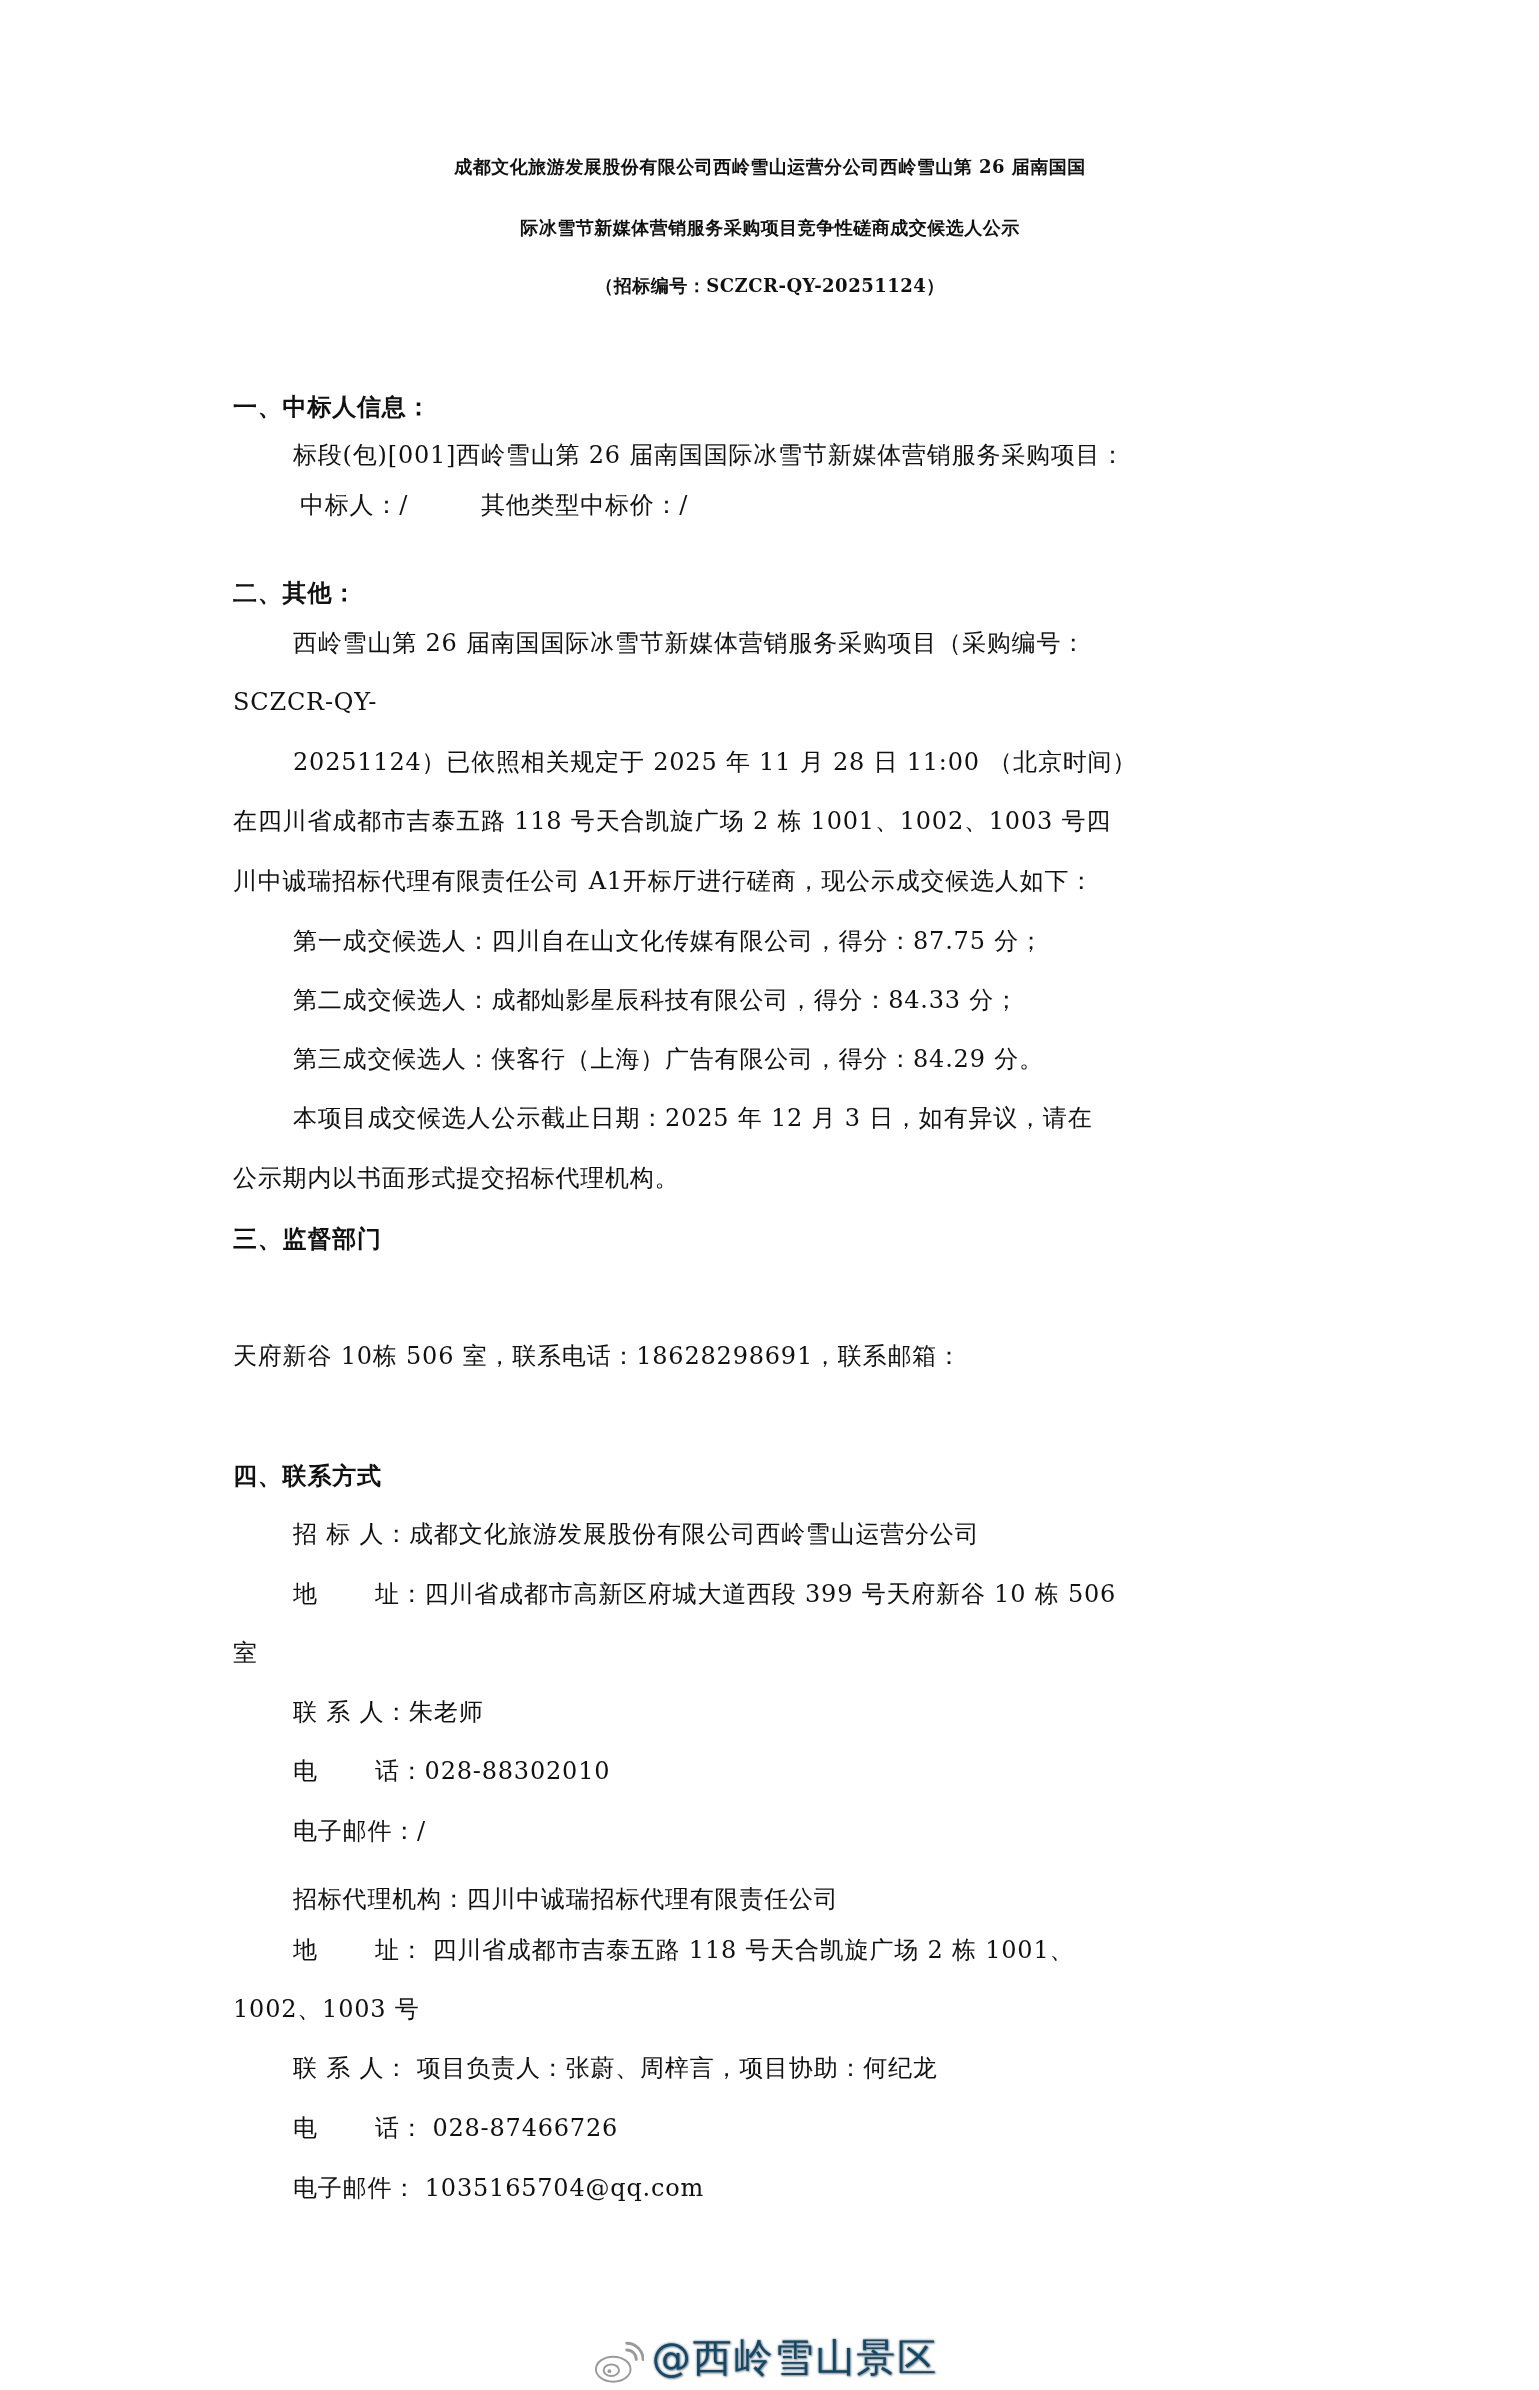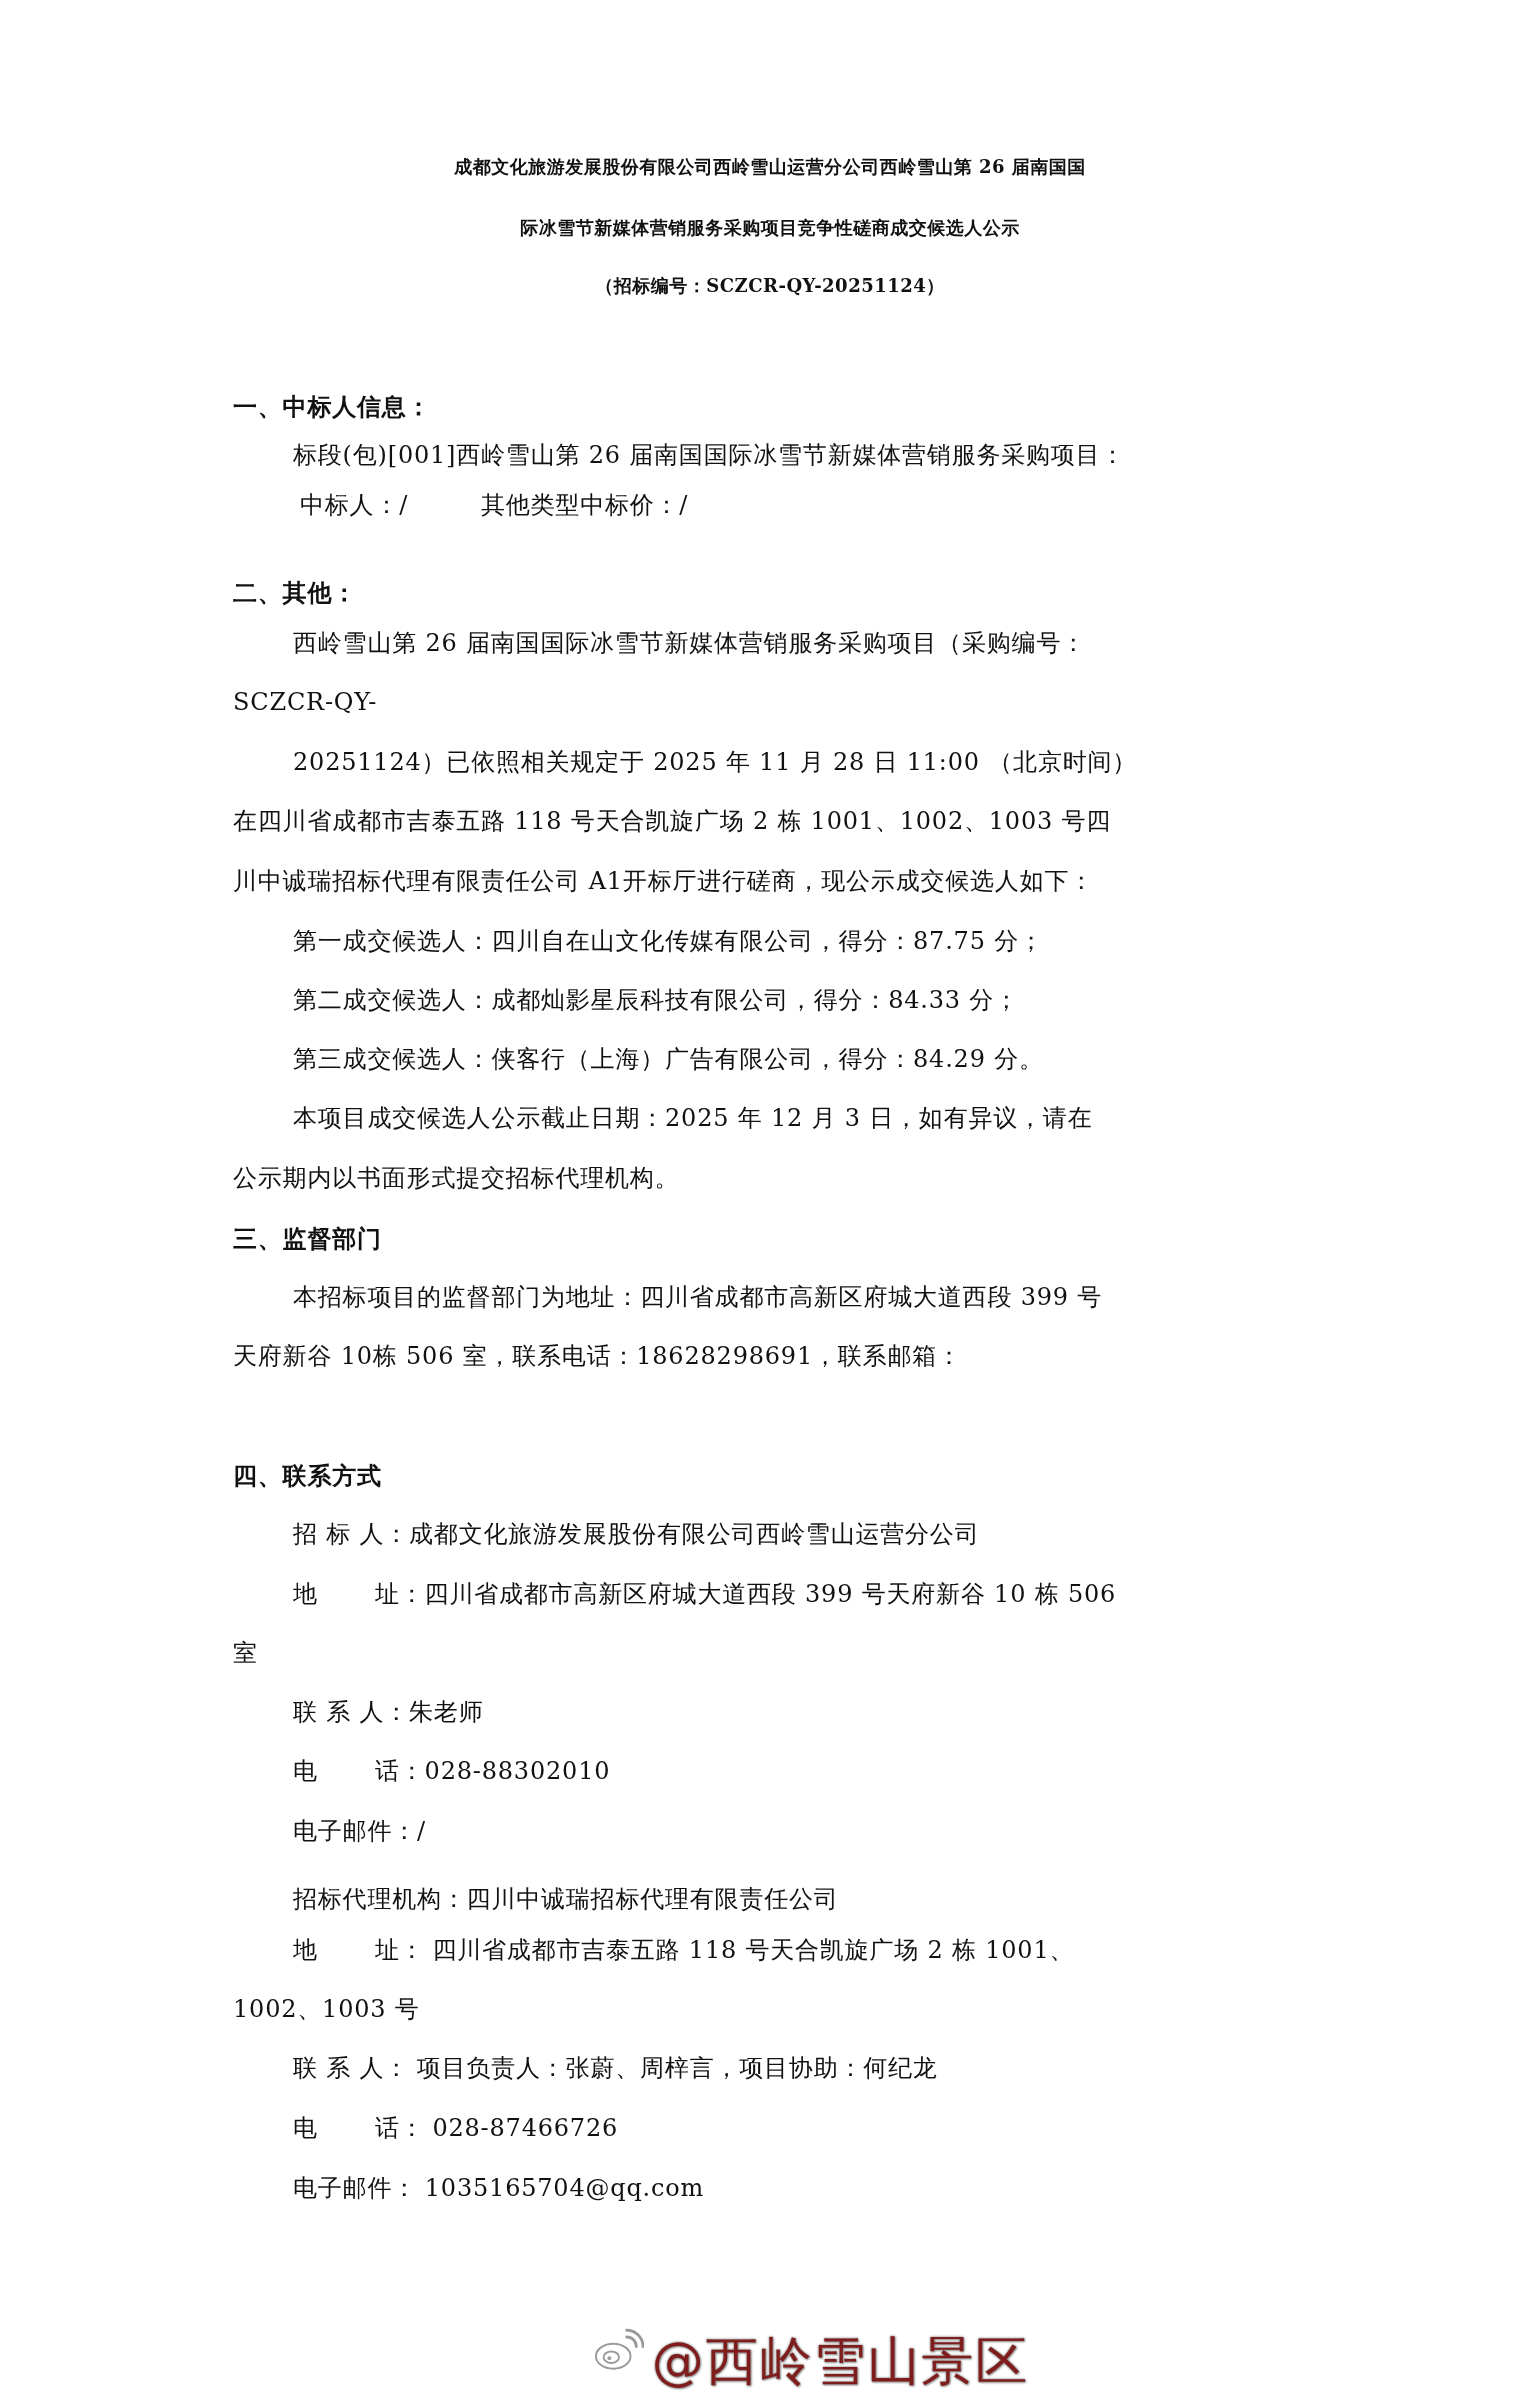--- a/index.html
+++ b/index.html
@@ -6,22 +6,22 @@
   body { width: 1540px; height: 2391px; position: relative; overflow: hidden;
          font-family: "DejaVu Serif", "Liberation Serif", serif; color: #111111; }
   .page { position: absolute; left: 0; top: 0; width: 1540px; height: 2391px; background: #fff; }
   .title { position: absolute; left: 0; width: 1540px; text-align: center;
            font-size: 18px; font-weight: bold; line-height: 39px; letter-spacing: 0.5px; white-space: nowrap; }
   .line { position: absolute; font-size: 24px; line-height: 39px; white-space: nowrap; letter-spacing: 0.8px; }
   .heading { font-weight: bold; left: 233px; }
   .indent { left: 293px; }
   .flush { left: 233px; }
   .lbl { display: inline-block; }
-  .watermark { position: absolute; left: 594px; top: 2327px; height: 58px; display: flex; align-items: flex-start;
-               font-family: "DejaVu Sans", "Liberation Sans", sans-serif; font-size: 52px; color: #7f1d1d;
+  .watermark { position: absolute; left: 594px; top: 2327px; height: 58px; display: flex; align-items: flex-end;
+               font-family: "DejaVu Sans", "Liberation Sans", sans-serif; font-size: 39px; color: #0c4a6e;
                text-shadow: 0 0 1.9px #8a8a8a, 0 0 2.9px #aaaaaa, 1px 1px 1.9px #999; letter-spacing: 1.9px; }
   .watermark svg { margin-right: 7.8px; }
 </style>
 </head>
 <body>
 
 <div class="page">
 
   <div class="title" style="top:147px;">成都文化旅游发展股份有限公司西岭雪山运营分公司西岭雪山第 26 届南国国</div>
   <div class="title" style="top:208px;">际冰雪节新媒体营销服务采购项目竞争性磋商成交候选人公示</div>
@@ -49,21 +49,20 @@
     <span>第二成交候选人：</span><span>成都灿影星辰科技有限公司</span><span>，得分：84.33 分；</span>
   </div>
   <div class="line indent" style="top:1040px;">
     <span>第三成交候选人：</span><span>侠客行（上海）广告有限公司</span><span>，得分：84.29 分。</span>
   </div>
 
   <div class="line indent" style="top:1099px;">本项目成交候选人公示截止日期：2025 年 12 月 3 日，如有异议，请在</div>
   <div class="line flush" style="top:1159px;">公示期内以书面形式提交招标代理机构。</div>
 
   <div class="line heading" style="top:1219px;">三、监督部门</div>
-  <div class="line indent" style="top:1278px;">本招标项目的监督部门为地址：四川省成都市高新区府城大道西段 399 号</div>
   <div class="line flush" style="top:1337px;">天府新谷 10栋 506 室，联系电话：18628298691，联系邮箱：</div>
 
   <div class="line heading" style="top:1456px;">四、联系方式</div>
 
   <div class="line indent" style="top:1515px;">
     <span>招 标 人：</span><span>成都文化旅游发展股份有限公司西岭雪山运营分公司</span>
   </div>
   <div class="line indent" style="top:1575px;">
     <span class="lbl" style="width:82px;">地</span><span>址：</span><span>四川省成都市高新区府城大道西段 399 号天府新谷 10 栋 506</span>
   </div>

